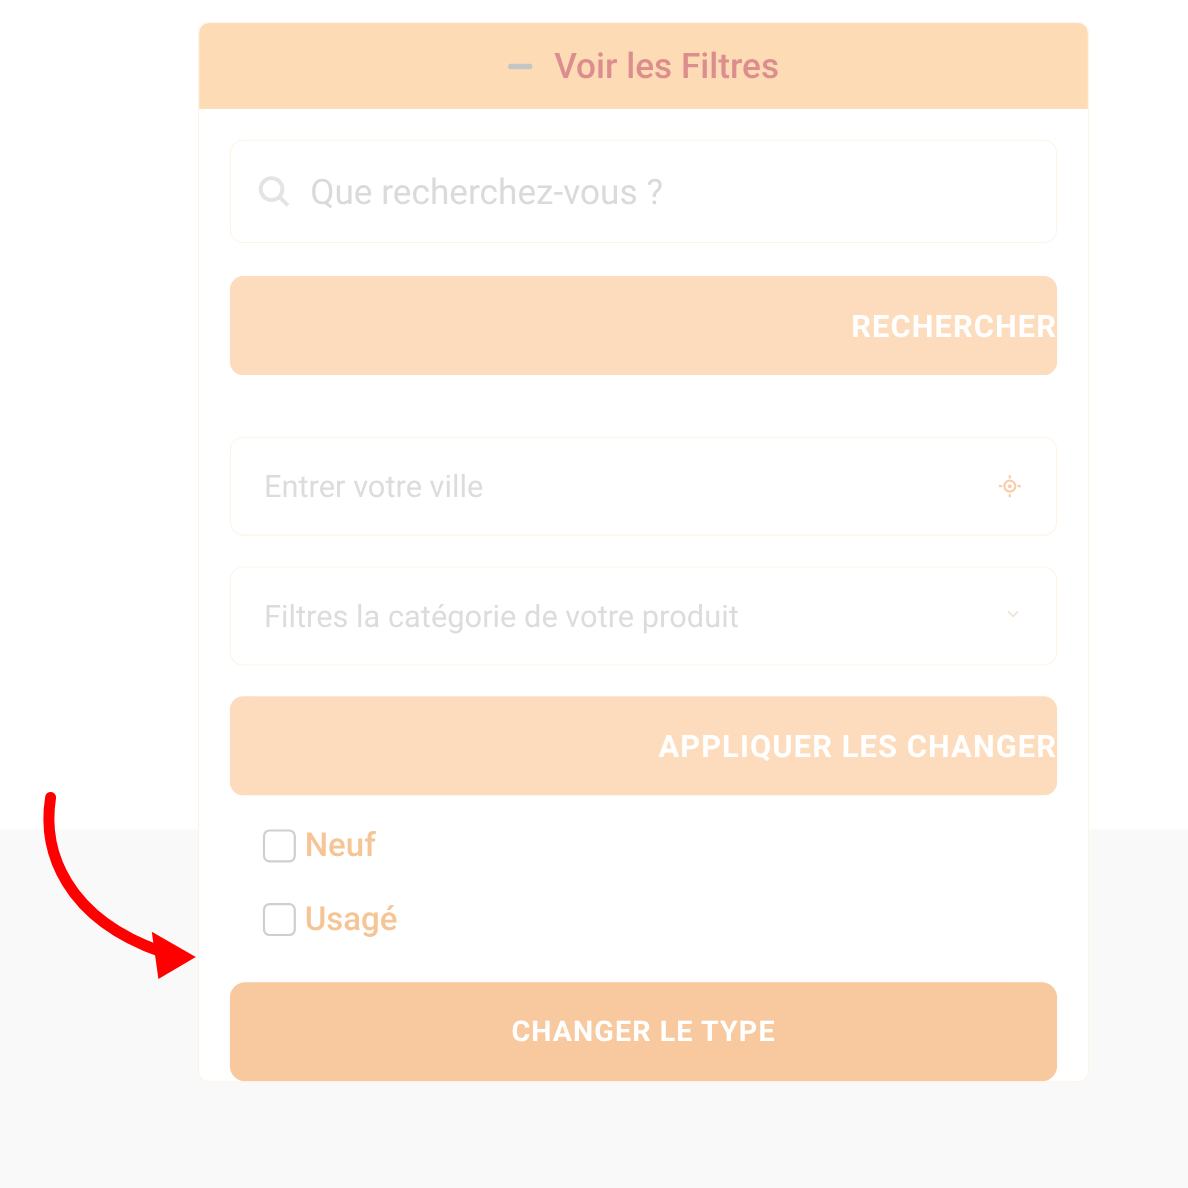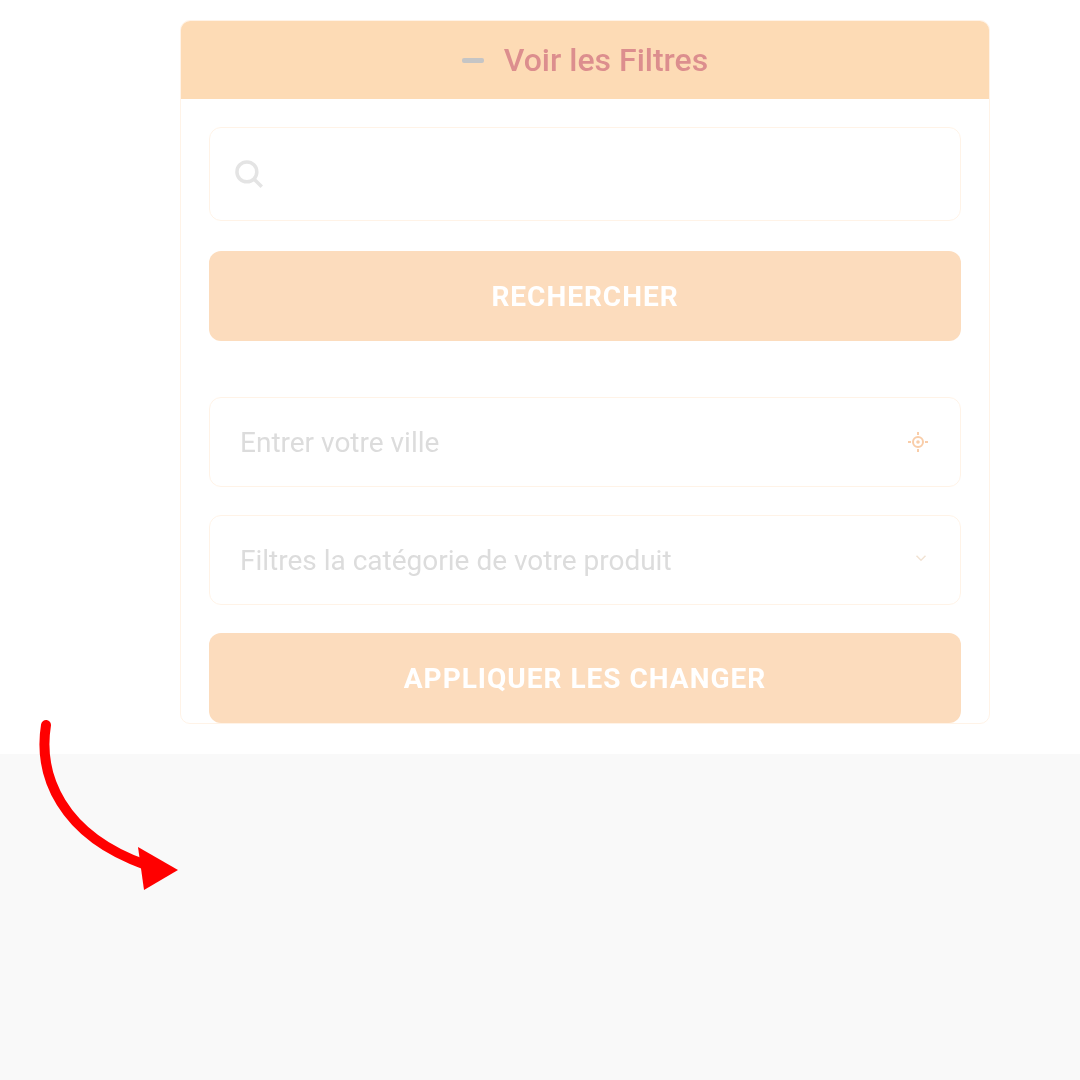--- a/index.html
+++ b/index.html
@@ -70,20 +70,21 @@
       width: 100%;
       height: 90px;
       border: none;
       border-radius: 12px;
       background: #f9b97b;
       color: #ffffff;
       font-size: 28px;
       font-weight: 700;
       letter-spacing: 1px;
       cursor: pointer;
+      text-align: right;
     }
 
     .gap-40 { height: 56px; }
 
     .input-field {
       border: 1px solid #ffe7cf;
       border-radius: 12px;
       height: 90px;
       display: flex;
       align-items: center;
@@ -175,20 +176,21 @@
 
   <div class="panel-body">
 
     <div class="search-row">
       <span class="search-icon">
         <svg viewBox="0 0 24 24">
             <circle cx="10.5" cy="10.5" r="7"></circle>
             <line x1="21" y1="21" x2="15.8" y2="15.8"></line>
           </svg>
       </span>
+      <input type="text" class="search-input" placeholder="Que recherchez-vous ?" style="">
     </div>
 
     <button class="btn-light">RECHERCHER</button>
 
     <div class="gap-40"></div>
 
     <div class="input-field">
       <input type="text" placeholder="Entrer votre ville" style="">
       <span class="locate-icon">
         <svg viewBox="0 0 24 24">
@@ -203,21 +205,32 @@
       <div class="select-text">Filtres la catégorie de votre produit</div>
       <span class="chevron-icon">
         <svg viewBox="0 0 24 24">
             <polyline points="6 9 12 15 18 9"></polyline>
           </svg>
       </span>
     </div>
 
     <button class="btn-light">APPLIQUER LES CHANGER</button>
 
-
+    <div class="check-section">
+      <div class="check-row">
+        <div class="checkbox"></div>
+        <span class="check-label">Neuf</span>
+      </div>
+      <div class="check-row">
+        <div class="checkbox"></div>
+        <span class="check-label">Usagé</span>
+      </div>
+    </div>
+
+    <button class="btn-strong">CHANGER LE TYPE</button>
 
   </div>
 
 </div>
 
 <div class="overlay"></div>
 
 <div class="arrow">
   <svg viewBox="0 0 170 180">
     <path d="M 20 10 C 12 60, 35 120, 120 150" stroke="#ff0000" stroke-width="10" fill="none" stroke-linecap="round"></path>

